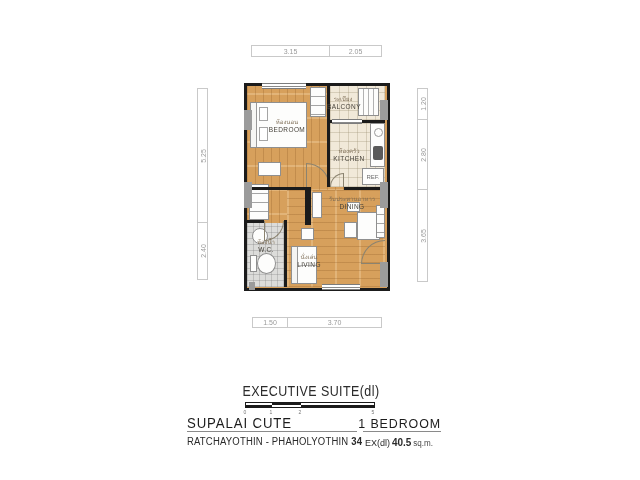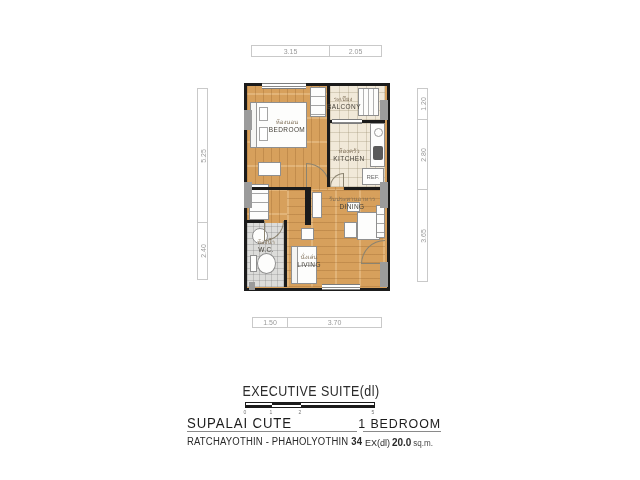--- a/index.html
+++ b/index.html
@@ -205,16 +205,16 @@
   <div class="f-project">SUPALAI CUTE</div>
   <div class="f-bedroom">1 BEDROOM</div>
 
   <div class="f-rule" style="left:187px;width:170px;"></div>
   <div class="f-rule" style="left:363px;width:78px;"></div>
 
   <div class="f-loc">
     <span>RATCHAYOTHIN - PHAHOLYOTHIN</span><b>34</b>
   </div>
   <div class="f-area">
-    <span>EX(dl)</span><b>20.0</b><span class="unit">sq.m.</span>
+    <span>EX(dl)</span><b>40.5</b><span class="unit">sq.m.</span>
   </div>
 
 </div>
 
 </body></html>

